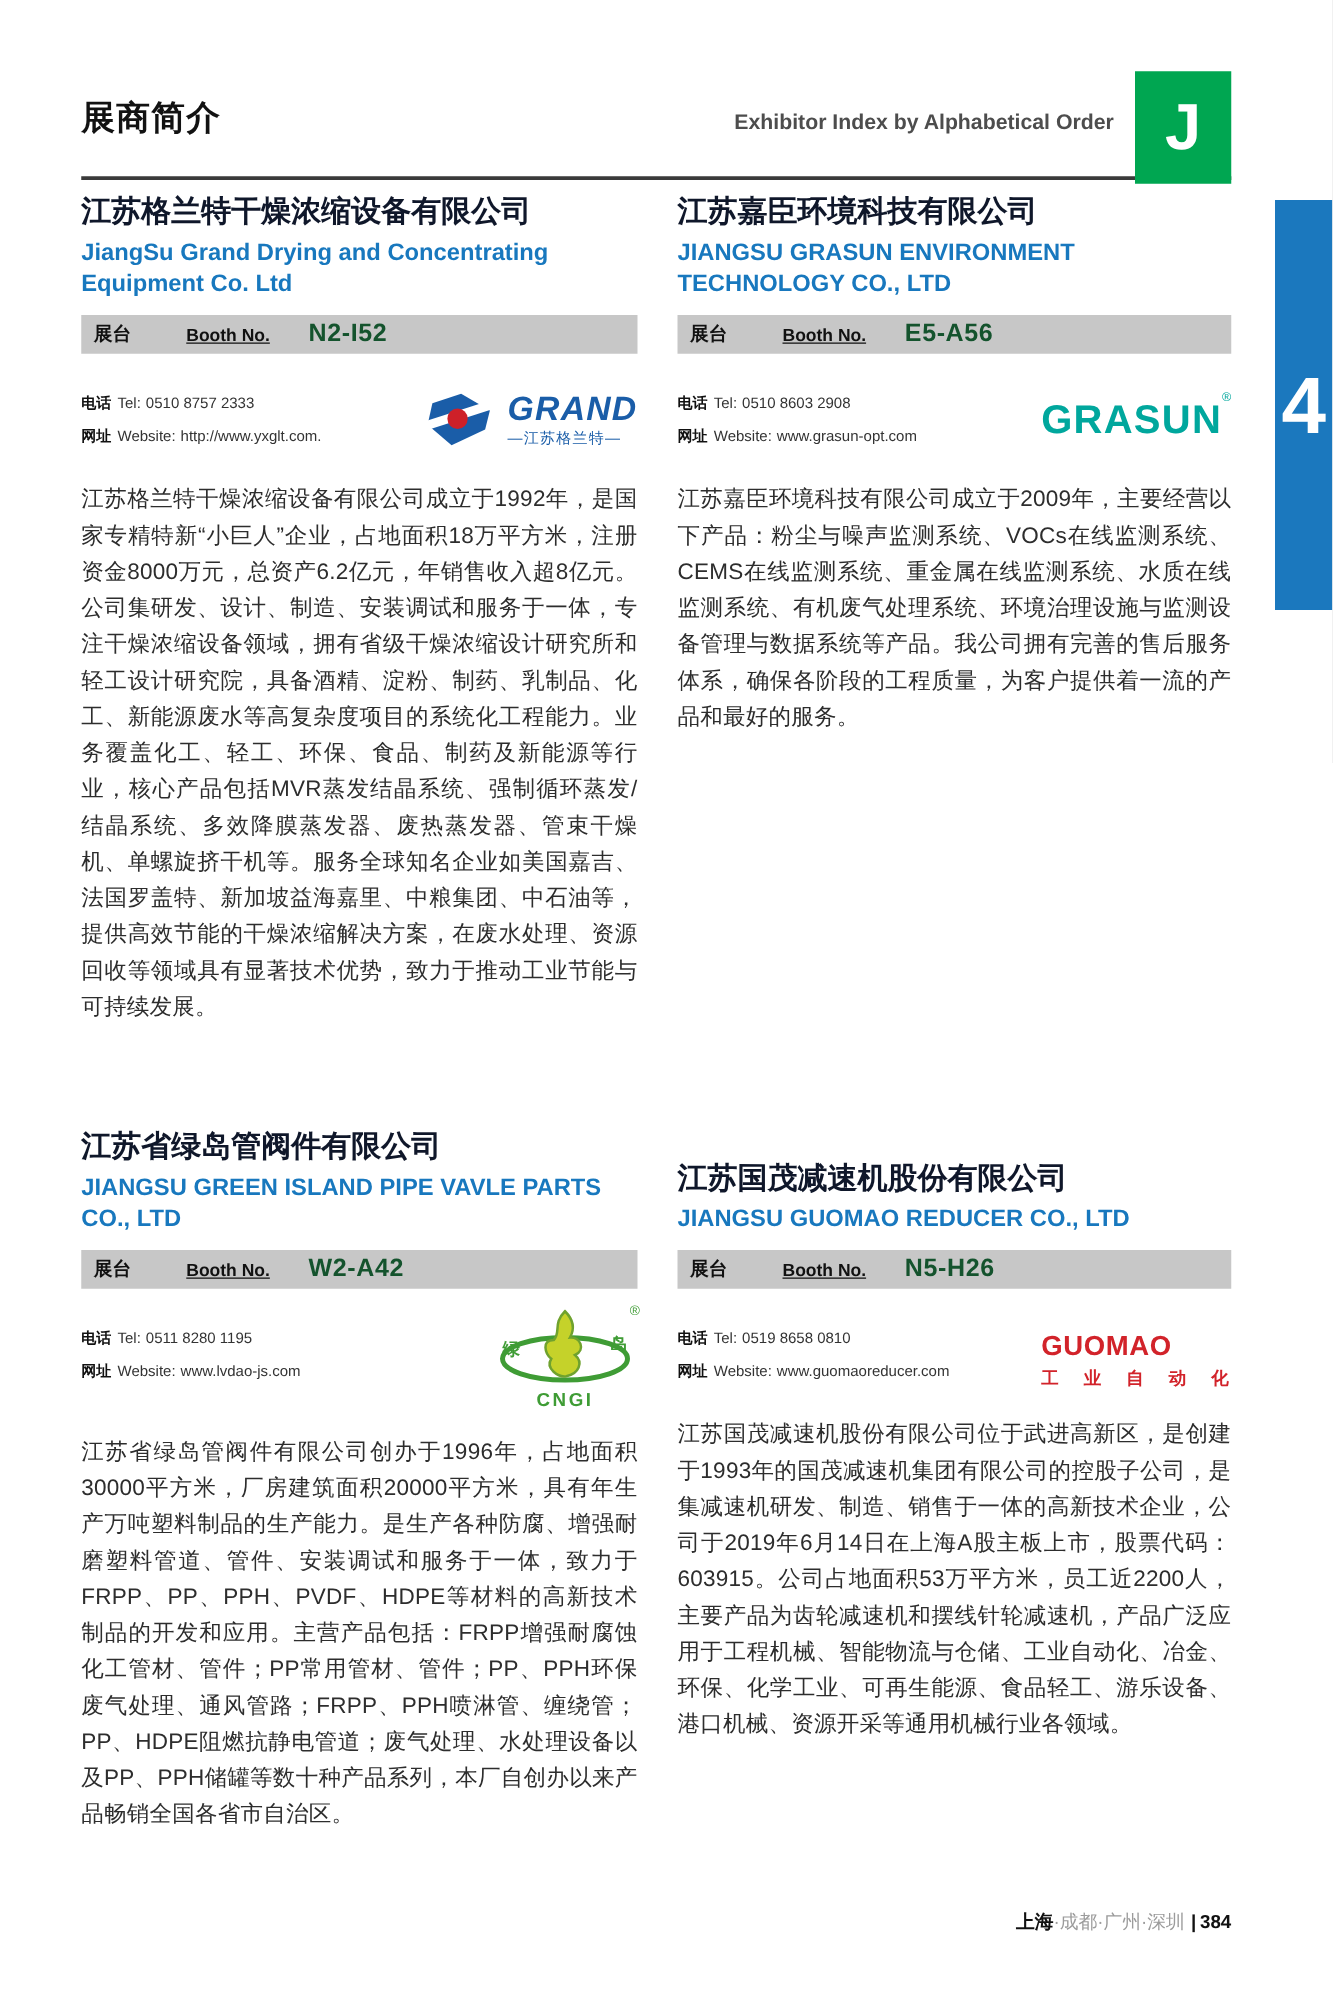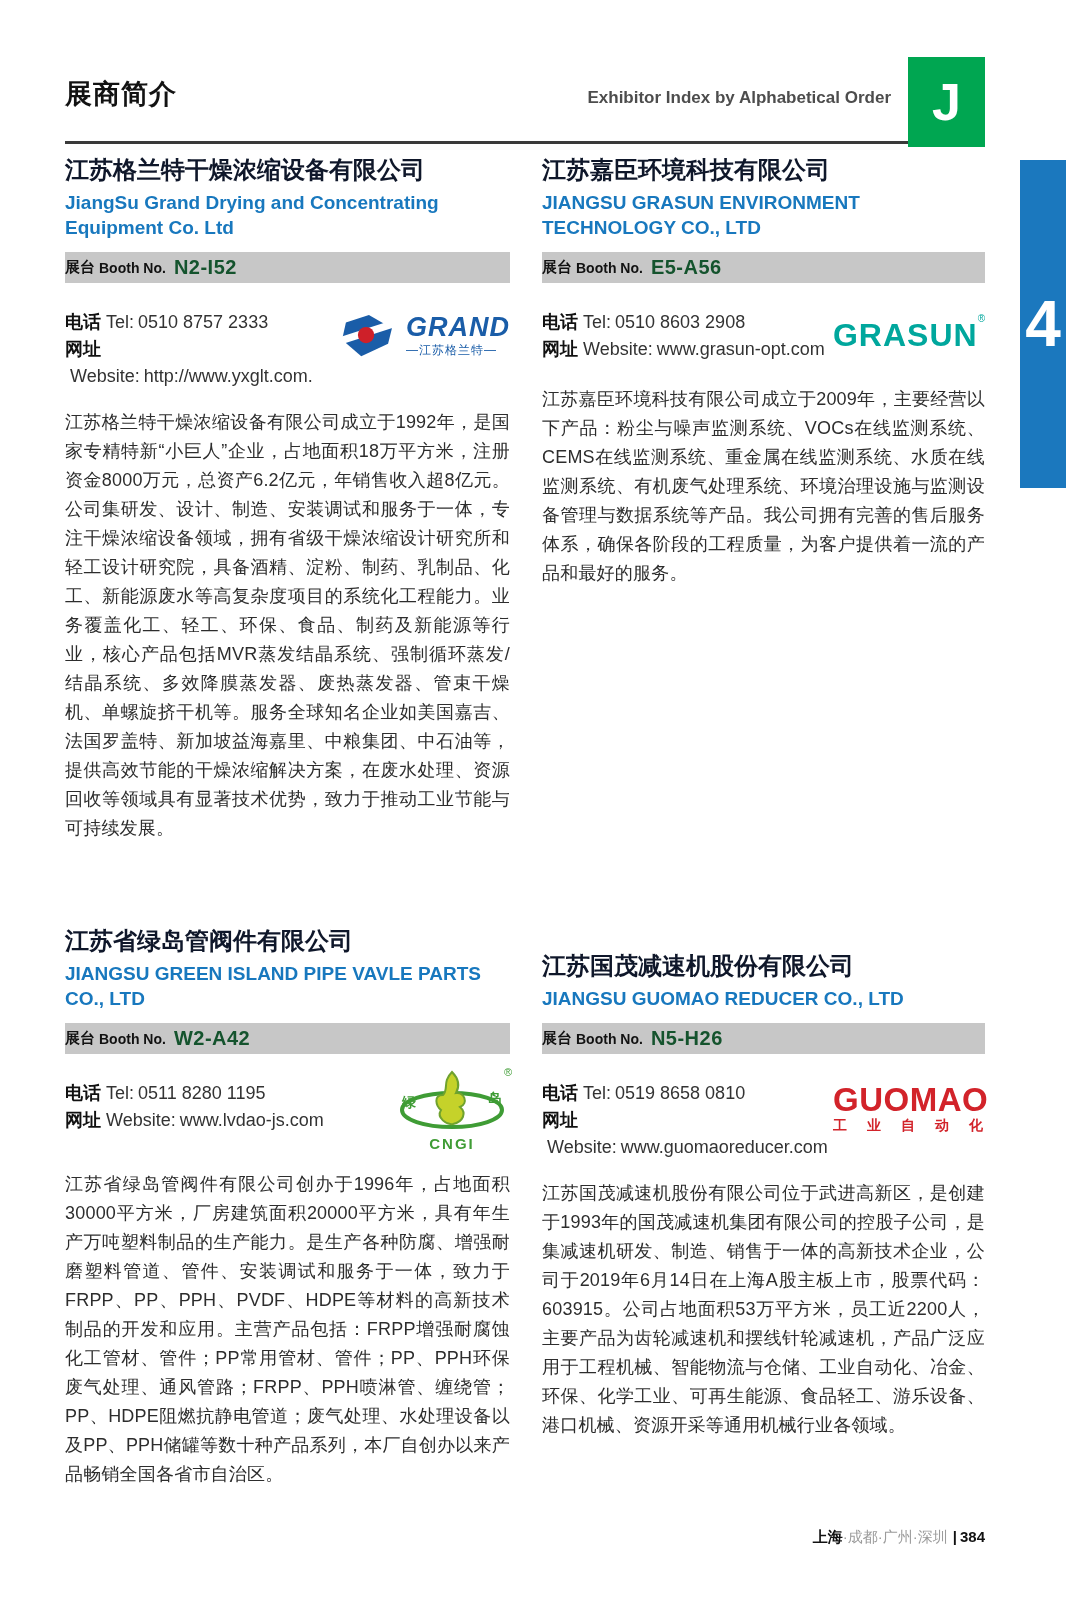--- a/index.html
+++ b/index.html
@@ -24,27 +24,27 @@
   
   .main{
     position:absolute;left:65px;top:152px;width:920px;
     display:grid;grid-template-columns:445px 443px;column-gap:32px;row-gap:80px;
   }
   .entry{width:100%;}
   .entry-head{display:flex;flex-direction:column;justify-content:flex-end;min-height:88px;margin-bottom:12px;}
   .name-cn{margin:0 0 4px 0;font-size:24px;line-height:32px;font-weight:bold;color:#0f172a;}
   .name-en{margin:0;font-size:19px;line-height:25px;font-weight:bold;color:#1878BE;}
   .booth{
-    background:#C7C7C7;height:31px;display:flex;align-items:center;
+    background:#C7C7C7;height:31px;display:flex;align-items:center;padding-left:10px;gap:23px;
   }
   .booth-cn{font-size:15px;font-weight:bold;color:#111;}
-  .booth-en{font-size:14px;font-weight:bold;color:#111;margin-left:4px;}
+  .booth-en{font-size:14px;font-weight:bold;color:#111;margin-left:21px;text-decoration:underline;}
   .booth-no{font-size:20px;font-weight:bold;color:#14532d;margin-left:8px;letter-spacing:0.5px;}
   .contact-row{display:flex;justify-content:space-between;align-items:flex-start;margin-top:26px;min-height:58px;}
-  .c-line{font-size:18px;line-height:27px;color:#222;}
+  .c-line{font-size:12px;line-height:27px;color:#222;}
   .c-cn{font-weight:bold;color:#111;}
   .c-en{margin:0 4px 0 5px;color:#333;}
   .c-val{color:#333;}
   .desc{
     margin:18px 0 0 0;font-size:18px;line-height:29px;color:#2d2d2d;
     text-align:justify;letter-spacing:0.2px;
   }
   
   .logo{flex:0 0 auto;}
   .logo-grand{display:flex;align-items:center;margin-top:4px;}
@@ -56,21 +56,21 @@
   .grasun-reg{font-size:10px;color:#00A79D;vertical-align:top;position:relative;top:-4px;}
   .logo-cngi{margin-top:-12px;text-align:center;width:116px;}
   .cngi-mark{position:relative;width:116px;height:66px;}
   .cngi-mark svg{width:116px;height:66px;}
   .cngi-char{position:absolute;font-size:14px;font-weight:bold;color:#3F9C35;}
   .cngi-char-l{left:8px;top:26px;}
   .cngi-char-r{right:8px;top:22px;}
   .cngi-reg{position:absolute;right:-2px;top:-2px;font-size:11px;color:#3F9C35;}
   .cngi-word{font-size:15px;font-weight:bold;color:#3F9C35;letter-spacing:2px;margin-top:1px;}
   .logo-guomao{margin-top:6px;width:152px;}
-  .guomao-word{font-size:33px;font-weight:bold;color:#D2232A;letter-spacing:0.5px;line-height:28px;}
+  .guomao-word{font-size:22px;font-weight:bold;color:#D2232A;letter-spacing:0.5px;line-height:28px;}
   .guomao-sub{font-size:14px;font-weight:bold;color:#D2232A;width:150px;text-align:justify;text-align-last:justify;margin-top:3px;}
   
   .footer{position:absolute;top:1528px;right:81px;font-size:15px;}
   .f-bold{font-weight:bold;color:#111;}
   .f-gray{color:#9b9b9b;}
   .f-div{font-weight:bold;color:#111;margin:0 3px 0 5px;}
   .f-page{font-weight:bold;color:#111;}
 </style>
 </head>
 <body>

